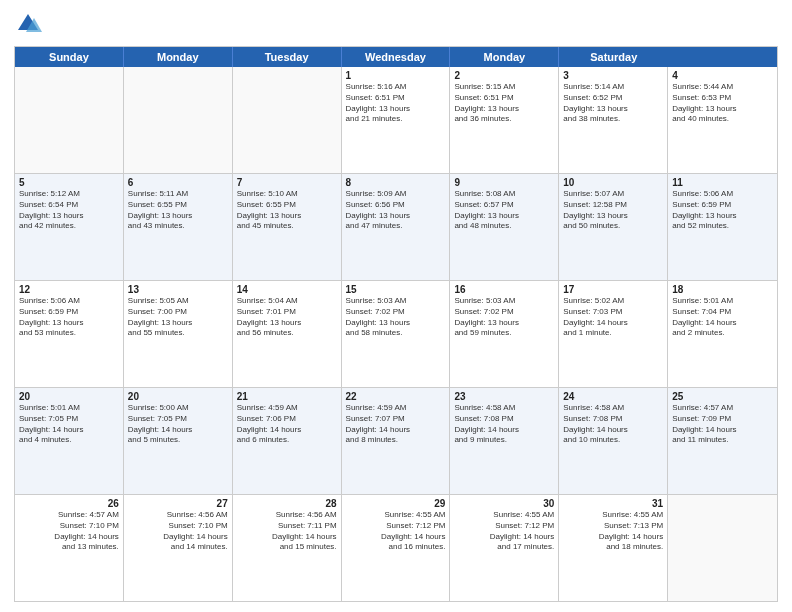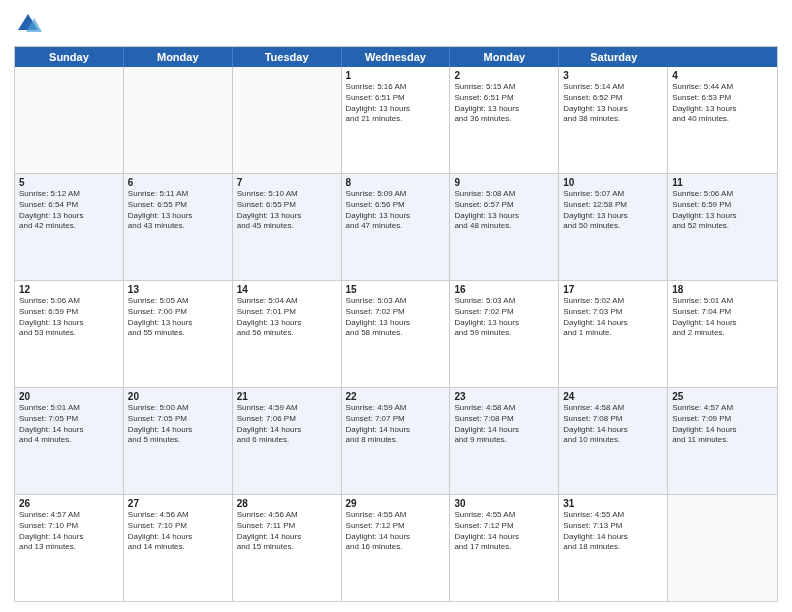--- a/index.html
+++ b/index.html
@@ -83,21 +83,21 @@
       flex: 1;
       display: flex;
       flex-direction: column;
     }
     .cal-row {
       display: grid;
       grid-template-columns: repeat(7, 1fr);
       flex: 1;
       border-bottom: 1px solid #ccc;
     }
-    .cal-row:last-child { border-bottom: none; }
+    .cal-row:last-child { border-bottom: none; text-align: right; }
     .cal-cell {
       border-right: 1px solid #ccc;
       padding: 3px 4px;
       font-size: 8.5px;
       color: #333;
       vertical-align: top;
       min-height: 0;
     }
     .cal-cell:last-child { border-right: none; }
     .cal-cell.empty { background: #f9f9f9; }

